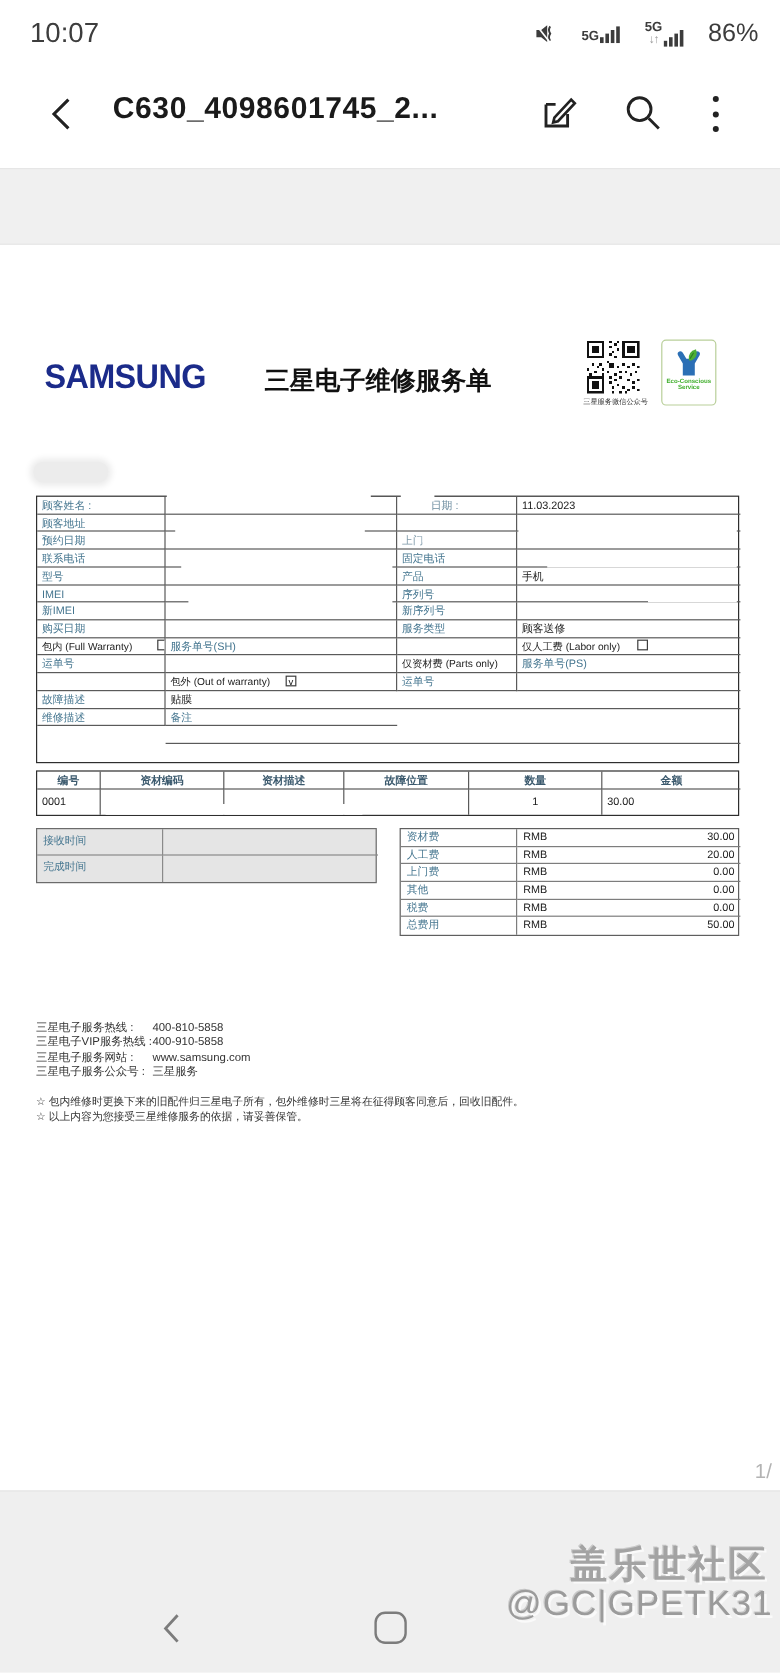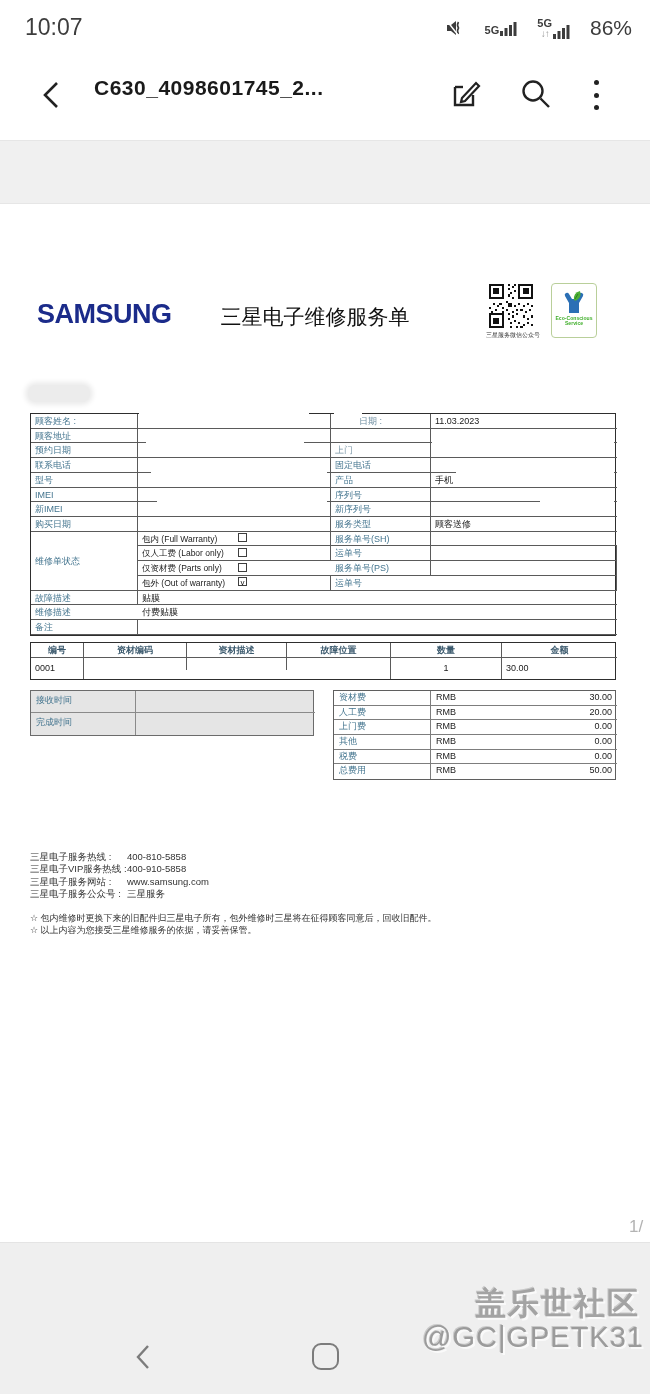--- a/index.html
+++ b/index.html
@@ -14,31 +14,31 @@
   .sb-time { position:absolute; left:25px; top:14px; font-size:23px; color:#3d3d3d; }
   .sb-icons { position:absolute; right:18px; top:10px; height:36px; display:flex; align-items:center; gap:20px; color:#3c3c3c; }
   .net-cluster { display:flex; align-items:flex-end; gap:1px; }
   .net-col { display:flex; flex-direction:column; align-items:center; line-height:1; }
   .net-label { font-size:11px; font-weight:bold; color:#3c3c3c; }
   .net-arrows { font-size:10px; color:#9a9a9a; letter-spacing:-1px; }
   .sb-batt { font-size:21px; color:#3c3c3c; }
   
   .app-bar { position:absolute; left:0; top:55px; width:650px; height:77px; background:#fff; }
   .ab-back { position:absolute; left:40px; top:24px; }
-  .ab-title { position:absolute; left:94px; top:21px; width:330px; font-size:21px; font-weight:600; color:#1a1a1a; letter-spacing:0.5px; white-space:nowrap; overflow:hidden; }
+  .ab-title { position:absolute; left:94px; top:21px; width:330px; font-size:25px; font-weight:600; color:#1a1a1a; letter-spacing:0.5px; white-space:nowrap; overflow:hidden; }
   .ab-edit { position:absolute; left:448px; top:21px; }
   .ab-search { position:absolute; left:519px; top:22px; }
   .ab-more { position:absolute; left:588px; top:23px; width:16px; height:34px; display:flex; flex-direction:column; justify-content:space-between; align-items:center; padding:2px 0; }
   .ab-more i { width:5px; height:5px; border-radius:50%; background:#222; }
   
   .band-top { position:absolute; left:0; top:140px; width:650px; height:64px; background:#f0f0f0; border-top:1px solid #e6e6e6; border-bottom:1px solid #e6e6e6; }
   .band-bottom { position:absolute; left:0; top:1242px; width:650px; height:152px; background:#efefef; border-top:1px solid #e4e4e4; }
   
   .samsung-logo { position:absolute; left:37px; top:299px; font-size:27px; font-weight:700; letter-spacing:-0.5px; color:#1b2b8a; transform:scaleY(1.05); }
-  .doc-title { position:absolute; left:150px; top:303px; width:330px; text-align:center; font-size:21px; font-weight:400; color:#111; }
+  .doc-title { position:absolute; left:150px; top:303px; width:330px; text-align:center; font-size:21px; font-weight:700; color:#111; }
   .qr-wrap { position:absolute; left:486px; top:284px; width:50px; text-align:center; }
   .qr-svg { width:44px; height:44px; display:block; margin:0 auto; }
   .qr-caption { margin-top:3px; font-size:6px; color:#333; white-space:nowrap; }
   .eco-badge { position:absolute; left:551px; top:283px; width:46px; height:55px; border:1.5px solid #b9cf9a; border-radius:4px; background:#fff; text-align:center; padding-top:3px; }
   .eco-text { font-size:6px; font-weight:700; color:#3fae2a; line-height:6px; transform:scale(.85); }
   
   .blob { position:absolute; left:28px; top:385px; width:62px; height:17px; background:#ececec; border-radius:8px; box-shadow:0 0 5px 3px #ececec; }
   .redact { position:absolute; background:#ffffff; z-index:5; }
   
   .form { position:absolute; left:30px; top:413px; width:586px; display:grid;
@@ -270,21 +270,20 @@
   <div class="cell lbl">新IMEI</div>
   <div class="cell val"></div>
   <div class="cell lbl">新序列号</div>
   <div class="cell val"></div>
 
   <div class="cell lbl">购买日期</div>
   <div class="cell val"></div>
   <div class="cell lbl">服务类型</div>
   <div class="cell val">顾客送修</div>
 
-  <div class="cell lbl status-lbl">维修单状态</div>
 
   <div class="cell cb-cell">
     <span>包内 (Full Warranty)</span>
     <span class="cb-box"></span>
   </div>
   <div class="cell lbl">服务单号(SH)</div>
   <div class="cell val"></div>
 
   <div class="cell cb-cell">
     <span>仅人工费 (Labor only)</span>
@@ -303,21 +302,20 @@
   <div class="cell cb-cell">
     <span>包外 (Out of warranty)</span>
     <span class="cb-box">v</span>
   </div>
   <div class="cell lbl">运单号</div>
   <div class="cell val"></div>
 
   <div class="cell lbl">故障描述</div>
   <div class="cell val span3">贴膜</div>
   <div class="cell lbl">维修描述</div>
-  <div class="cell val span3">付费贴膜</div>
   <div class="cell lbl">备注</div>
   <div class="cell val span3"></div>
 </div>
 
 <div class="redact" style="left:139px;top:406px;width:170px;height:12px"></div>
 <div class="redact" style="left:146px;top:438px;width:158px;height:7px"></div>
 <div class="redact" style="left:151px;top:467px;width:176px;height:7px"></div>
 <div class="redact" style="left:157px;top:497px;width:170px;height:7px"></div>
 <div class="redact" style="left:334px;top:407px;width:28px;height:11px"></div>
 <div class="redact" style="left:352px;top:444px;width:76px;height:8px"></div>

